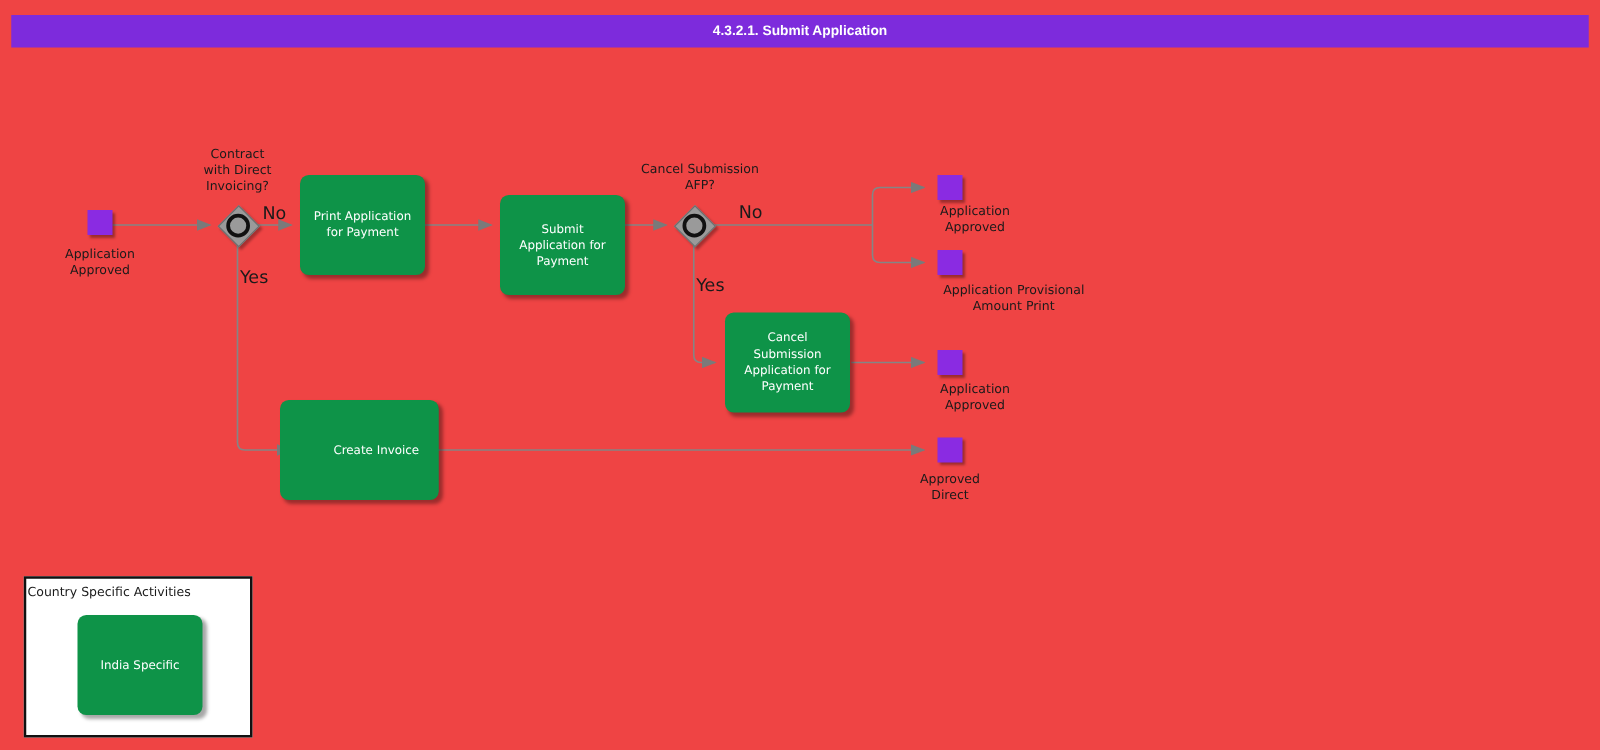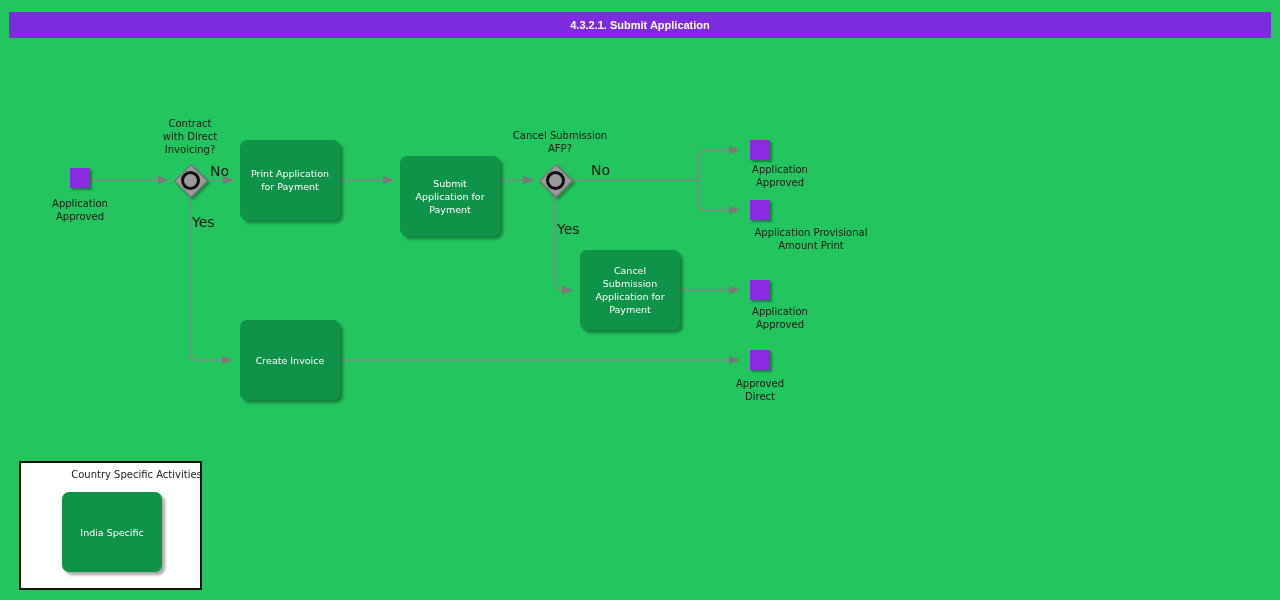--- a/index.html
+++ b/index.html
@@ -1,16 +1,16 @@
 <!DOCTYPE html>
 <html><head>
 <meta charset="utf-8">
 <style>
   html,body{margin:0;padding:0;background:#fff;}
-  #page{position:relative;width:1280px;height:600px;background:#22c55e;overflow:hidden;
+  #page{position:relative;width:1280px;height:600px;background:#ef4444;overflow:hidden;
         font-family:"DejaVu Sans","Liberation Sans",sans-serif;color:#1a1a1a;}
   
   .banner{position:absolute;left:9px;top:12px;width:1262px;height:26px;background:#7D2BDC;
           display:flex;align-items:center;justify-content:center;}
   .banner span{color:#fff;font-weight:bold;font-size:11px;font-family:"Liberation Sans",sans-serif;}
   
   svg.flows{position:absolute;left:0;top:0;width:1280px;height:600px;}
   
   .task{position:absolute;width:100px;height:80px;background:#0E9348;border-radius:7px;
         box-shadow:3px 3px 3px rgba(0,0,0,.35);display:flex;flex-direction:column;
@@ -25,21 +25,21 @@
            border:1px solid #6e6e6e;transform:rotate(45deg);}
   .gw .ring{position:absolute;left:50%;top:50%;width:13px;height:13px;margin:-9px 0 0 -9px;
             border:3px solid #111;border-radius:50%;background:#9A9A9A;}
   
   .lbl{position:absolute;font-size:10px;line-height:13px;text-align:center;}
   .lbl span{display:block;}
   .edge-lbl{position:absolute;font-size:14px;line-height:12px;}
   
   .legend{position:absolute;left:19px;top:461px;width:183px;height:129px;background:#fff;
           border:2px solid #111;box-sizing:border-box;}
-  .legend .ltitle{position:absolute;left:16px;top:6px;width:100%;text-align:center;font-size:10px;padding-left:10px;}
+  .legend .ltitle{position:absolute;left:1px;top:6px;width:100%;font-size:10px;}
   .legend .task{left:41px;top:29px;}
 </style>
 </head>
 <body>
 
 <div id="page">
 
   <div class="banner">
     <span>4.3.2.1. Submit Application</span>
   </div>
@@ -123,21 +123,21 @@
     <span>Application for</span>
     <span>Payment</span>
   </div>
 
   <div class="event" style="left:750px;top:280px;"></div>
   <div class="lbl" style="left:720px;top:305px;width:120px;">
     <span>Application</span>
     <span>Approved</span>
   </div>
 
-  <div class="task" style="left:240px;top:320px;">
+  <div class="task" style="left:224px;top:320px;padding-left:27px;">
     <span>Create Invoice</span>
   </div>
 
   <div class="event" style="left:750px;top:350px;"></div>
   <div class="lbl" style="left:700px;top:377px;width:120px;">
     <span>Approved</span>
     <span>Direct</span>
   </div>
 
   <div class="legend">

